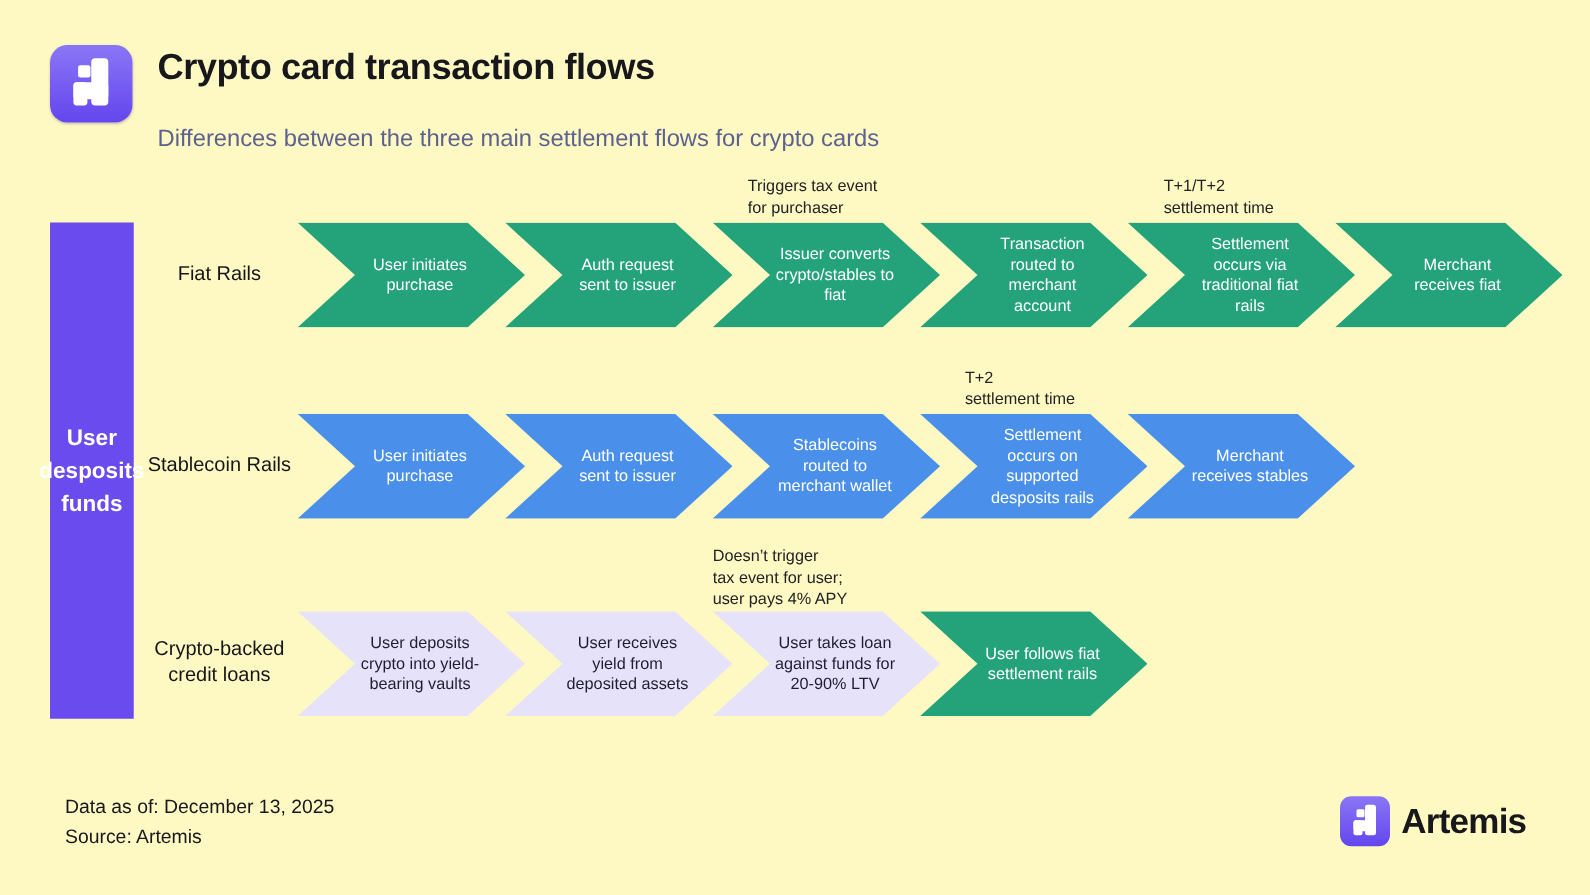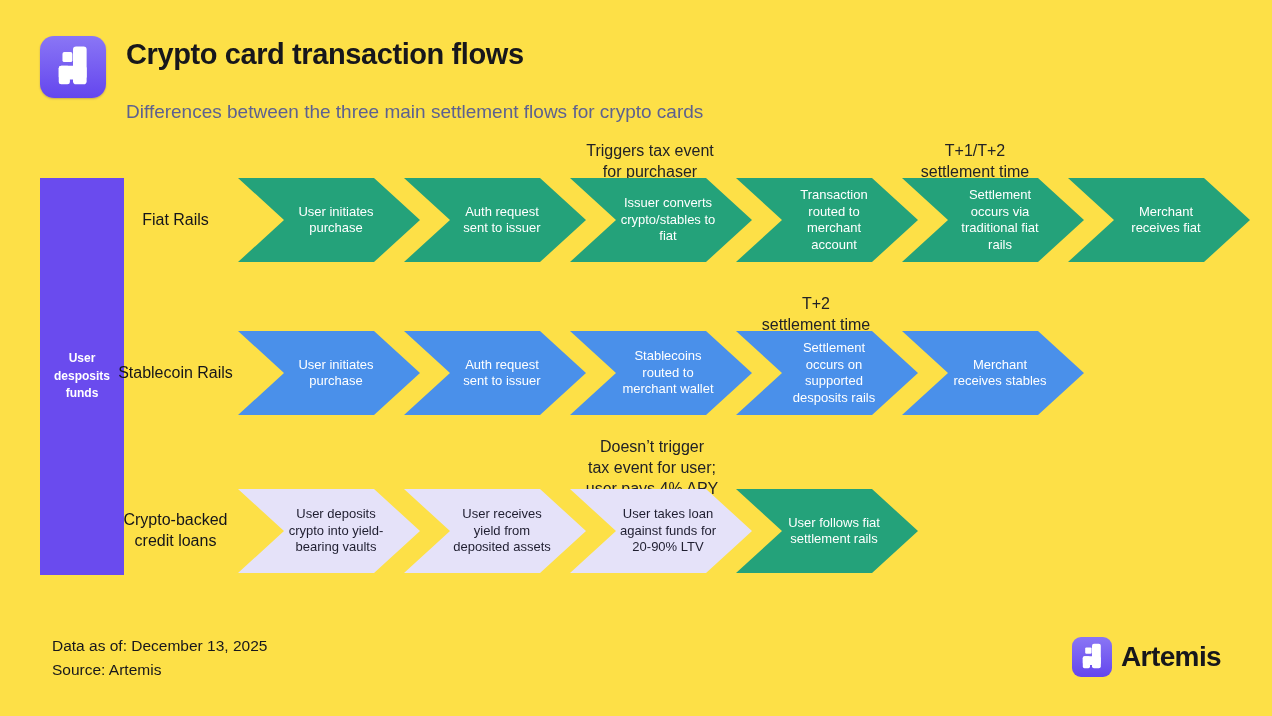--- a/index.html
+++ b/index.html
@@ -2,21 +2,21 @@
 <html><head>
 <meta charset="utf-8">
 <style>
   * { margin: 0; padding: 0; box-sizing: border-box; }
   html, body { background: #ffffff; }
   body { font-family: "Liberation Sans", sans-serif; }
   .canvas {
     position: relative;
     width: 1272px;
     height: 716px;
-    background: #fde047;
+    background: #fef9c3;
     overflow: hidden;
   }
 
   
   .header-logo {
     position: absolute; left: 40px; top: 36px;
     width: 66px; height: 62px; border-radius: 14px;
     background: linear-gradient(180deg, #8a76f5 0%, #6446ee 100%);
     box-shadow: 0 1px 2px rgba(40,20,120,.25);
   }
@@ -27,25 +27,25 @@
     letter-spacing: -0.4px;
   }
   .page-subtitle {
     position: absolute; left: 126px; top: 77px;
     font-size: 19px; font-weight: 400; color: #5d6190; margin-top: 24px;
   }
 
   
   .deposit-bar {
     position: absolute; left: 40px; top: 178px;
-    width: 84px; height: 397px;
+    width: 67px; height: 397px;
     background: #6a4bee;
     display: flex; align-items: center; justify-content: center;
     text-align: center;
-    color: #ffffff; font-weight: 700; font-size: 12px; line-height: 1.45;
+    color: #ffffff; font-weight: 700; font-size: 18px; line-height: 1.45;
   }
 
   
   .row-label {
     position: absolute; left: 113px; width: 125px; height: 84px;
     display: flex; align-items: center; justify-content: center;
     text-align: center; font-size: 16px; color: #15151a; line-height: 1.3;
   }
   .row-label.r1 { top: 178px; }
   .row-label.r2 { top: 331px; }
@@ -74,27 +74,26 @@
   .p2 { left: 332px; }
   .p3 { left: 498px; }
   .p4 { left: 664px; }
   .p5 { left: 830px; }
 
   
   .annotation {
     position: absolute;
     transform: translateX(-50%);
     white-space: pre-line;
-    text-align: center;
-    font-size: 16px; line-height: 1.3; color: #222226;
+    font-size: 13px; line-height: 1.3; color: #222226;
   }
   .annotation.a1 { left: 650px; top: 141px; }
   .annotation.a2 { left: 975px; top: 141px; }
   .annotation.a3 { left: 816px; top: 294px; }
-  .annotation.a4 { left: 652px; top: 437px; }
+  .annotation.a4 { left: 624px; top: 437px; }
 
   
   .footer-line { position: absolute; left: 40px; font-size: 15.5px; color: #17171c; }
   .footer-line.l1 { top: 637px; }
   .footer-line.l2 { top: 661px; }
   .footer-line b { font-weight: 400; margin-left: 12px; }
 
   .footer-brand {
     position: absolute; left: 1072px; top: 637px;
     display: flex; align-items: center; gap: 9px;

